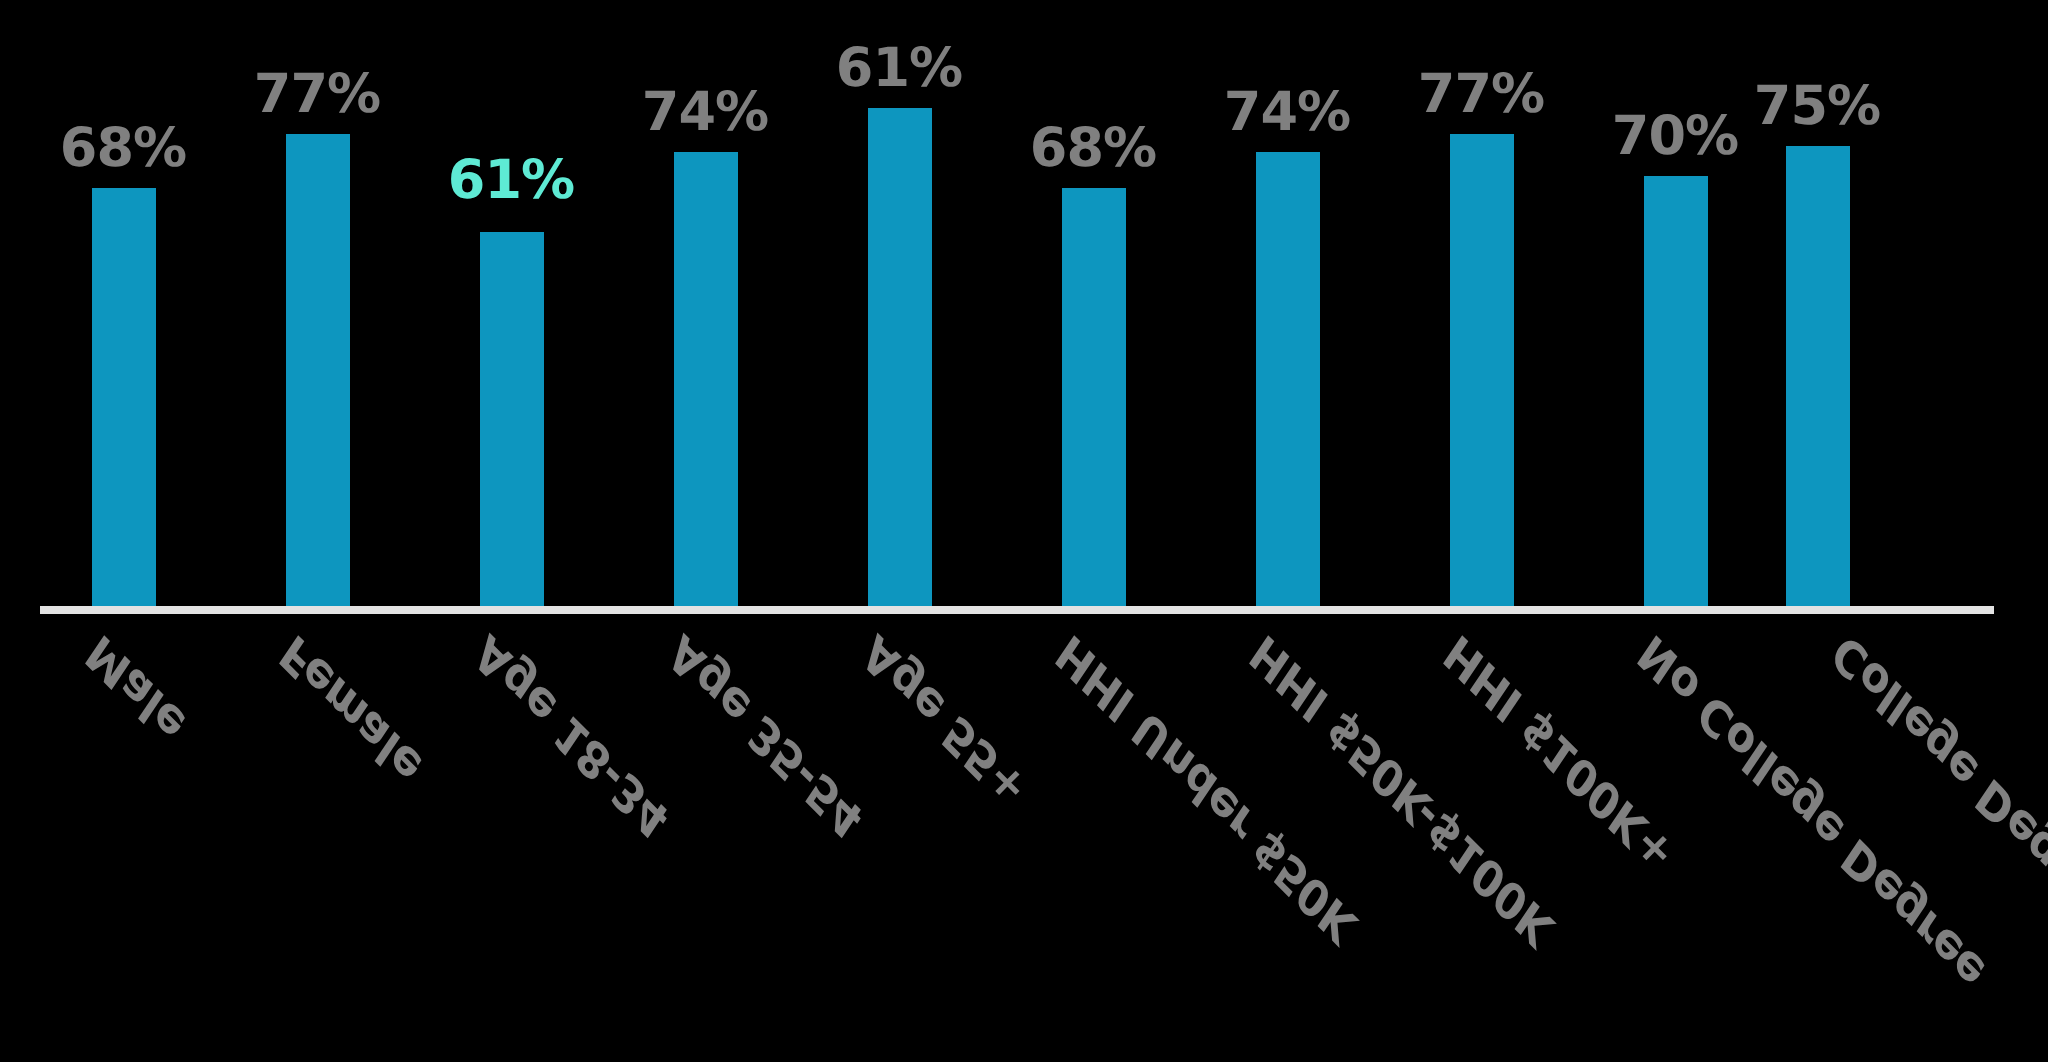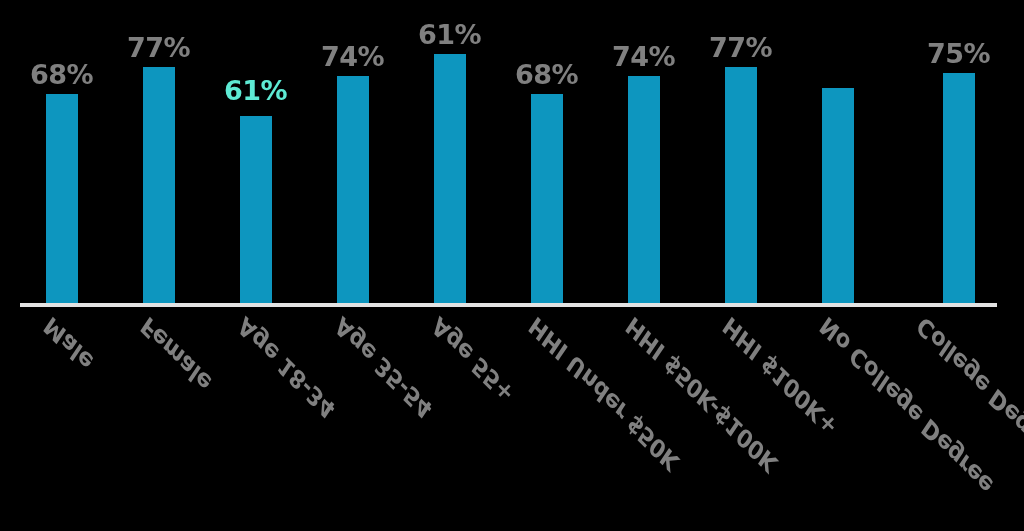--- a/index.html
+++ b/index.html
@@ -142,24 +142,25 @@
       <div class="bar-label" style="bottom: 233px; color: rgb(128, 128, 128);">74%</div>
       <div class="bar-rect" style="height: 227px; background: rgb(13, 150, 191);"></div>
     </div>
 
     <div class="bar-slot" style="left:692px;">
       <div class="bar-label" style="bottom: 242px; color: rgb(128, 128, 128);">77%</div>
       <div class="bar-rect" style="height: 236px; background: rgb(13, 150, 191);"></div>
     </div>
 
     <div class="bar-slot" style="left:789px;">
+      <div class="bar-label" style="bottom: 221px; color: rgb(128, 128, 128);">70%</div>
       <div class="bar-rect" style="height: 215px; background: rgb(13, 150, 191);"></div>
     </div>
 
-    <div class="bar-slot" style="left:910px;">
+    <div class="bar-slot" style="left:860px;">
       <div class="bar-label" style="bottom: 236px; color: rgb(128, 128, 128);">75%</div>
       <div class="bar-rect" style="height: 230px; background: rgb(13, 150, 191);"></div>
     </div>
 
   </div>
 
   <div class="axis-line" style="background: rgb(227, 227, 227);"></div>
 
   <div class="cat-labels">
     <div class="cat-slot" style="left:13px;">

